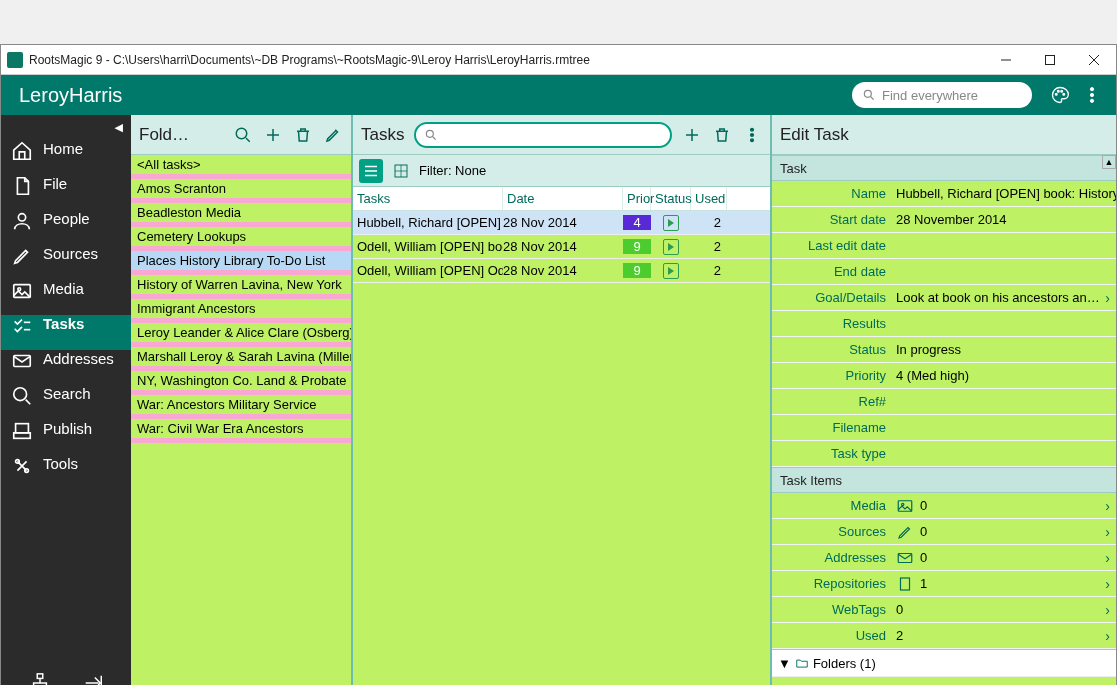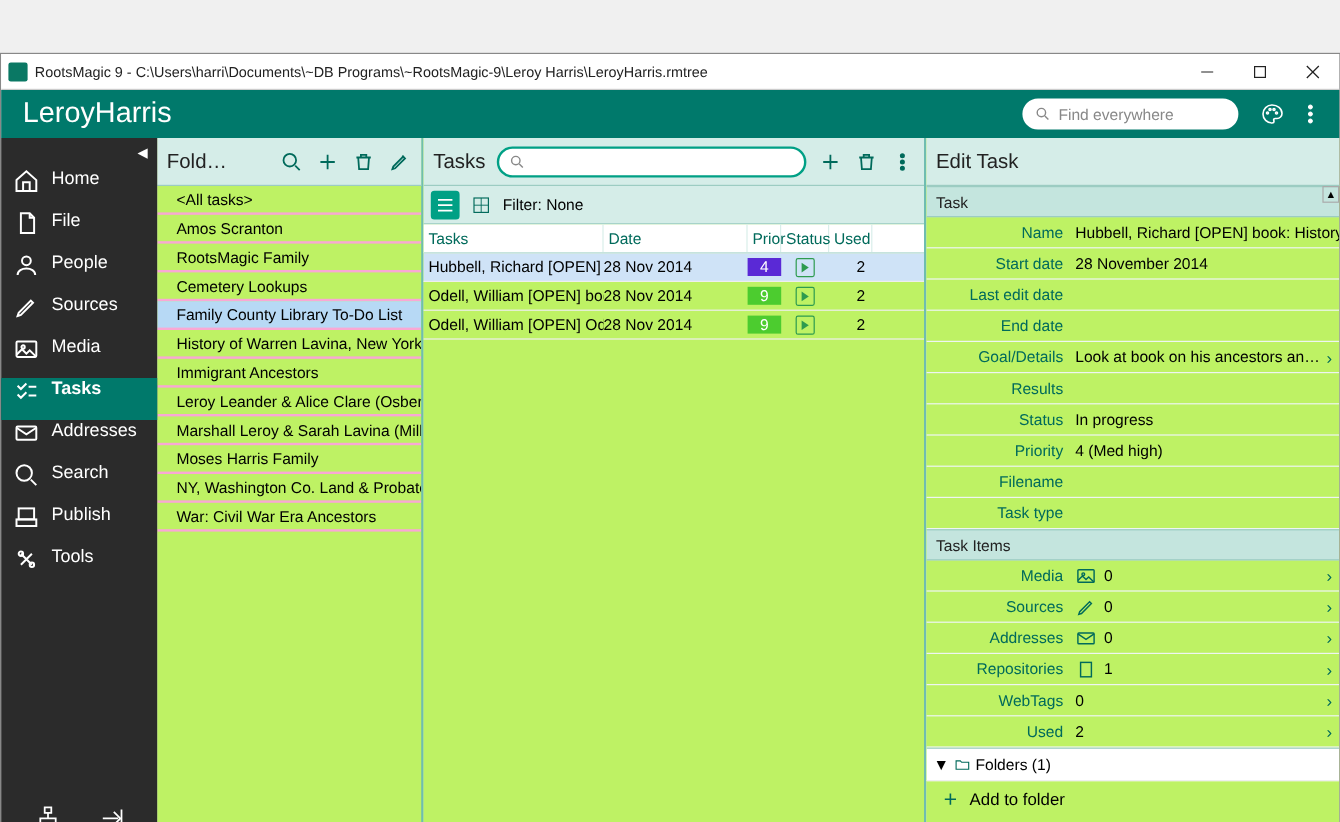--- a/index.html
+++ b/index.html
@@ -7,21 +7,21 @@
 
 .window { width: 1117px; height: 685px; display: flex; flex-direction: column; border: 1px solid #888; background: #fff; margin-top: 44px; }
 
 .titlebar { height: 30px; background: #fff; display: flex; align-items: center; padding: 0 0 0 6px; font-size: 12px; border-bottom: 1px solid #ccc; }
 .titlebar .app-icon { width: 16px; height: 16px; background: #0a7864; margin-right: 6px; border-radius: 2px; }
 .titlebar .title-text { flex: 1; color: #222; }
 .titlebar .wbtn { width: 44px; height: 30px; display: flex; align-items: center; justify-content: center; }
 .titlebar .wbtn svg { width: 12px; height: 12px; }
 
 .topbar { height: 40px; background: #00796b; display: flex; align-items: center; padding: 0 8px; color: #fff; }
-.topbar .db-name { font-size: 24px; flex: 1; padding-left: 10px; }
+.topbar .db-name { font-size: 20px; flex: 1; padding-left: 10px; }
 .search-box { width: 180px; height: 26px; background: #fff; border-radius: 13px; display: flex; align-items: center; padding: 0 10px; color: #888; font-size: 13px; margin-right: 12px; }
 .search-box svg { width: 14px; height: 14px; margin-right: 6px; }
 .topbar .ticon { width: 28px; height: 28px; display: flex; align-items: center; justify-content: center; margin: 0 2px; }
 .topbar .ticon svg { width: 20px; height: 20px; stroke: #fff; }
 
 .main { flex: 1; display: flex; min-height: 0; }
 
 .sidebar { width: 130px; background: #2b2b2b; color: #fff; display: flex; flex-direction: column; padding-top: 4px; position: relative; }
 .sidebar .collapse-arrow { text-align: right; padding: 2px 8px 6px; font-size: 11px; color: #fff; }
 .sidebar .nav-item { display: flex; height: 35px; padding: 0 10px; font-size: 15px; cursor: pointer; }
@@ -37,21 +37,21 @@
 
 .phead { height: 40px; background: #d5ede8; border-bottom: 1px solid #9cccc2; display: flex; align-items: center; padding: 0 8px; gap: 10px; }
 .phead .ptitle { font-size: 17px; color: #222; flex-shrink: 0; }
 .phead .hicon { width: 20px; height: 20px; display: flex; align-items: center; justify-content: center; cursor: pointer; }
 .phead .hicon svg { width: 18px; height: 18px; stroke: #006a5b; fill: none; stroke-width: 2; }
 .phead .spacer { flex: 1; }
 .phead .search-pill { flex: 1; height: 26px; border: 2px solid #00a085; border-radius: 13px; background: #fff; display: flex; align-items: center; padding-left: 8px; }
 .phead .search-pill svg { width: 14px; height: 14px; stroke: #888; }
 
 .folder-list { flex: 1; overflow: hidden; font-size: 13px; }
-.folder-list .frow { height: 24px; display: flex; align-items: center; padding: 0 16px; border-bottom: 2px solid #f9a8d4; white-space: nowrap; overflow: hidden; cursor: pointer; }
+.folder-list .frow { height: 24px; display: flex; align-items: center; padding: 0 6px; border-bottom: 5px solid #f9a8d4; white-space: nowrap; overflow: hidden; cursor: pointer; }
 .folder-list .frow.sel { background: #b7d9f5; }
 
 .filter-row { height: 32px; background: #d5ede8; border-bottom: 1px solid #9cccc2; display: flex; align-items: center; padding: 0 6px; font-size: 13px; gap: 6px; }
 .filter-row .tb-btn { width: 24px; height: 24px; display: flex; align-items: center; justify-content: center; border-radius: 3px; }
 .filter-row .tb-btn.active { background: #00a085; }
 .filter-row .tb-btn svg { width: 18px; height: 18px; stroke: #006a5b; }
 .filter-row .tb-btn.active svg { stroke: #fff; }
 .filter-row .grid-ico svg rect { fill:none; stroke:#006a5b; stroke-width:1.3; }
 
 .task-table { font-size: 13px; }
@@ -255,29 +255,29 @@
           </div>
         <div class="hicon">
             <svg viewBox="0 0 24 24">
               <path d="M4 20l3-1 11-11-2-2L5 17l-1 3zM15 5l2 2"></path>
             </svg>
           </div>
       </div>
       <div class="folder-list" id="folder-list">
           <div class="frow">&lt;All tasks&gt;</div>
           <div class="frow">Amos Scranton</div>
-          <div class="frow">RootsMagic Family</div>
+          <div class="frow">Beadleston Media</div>
           <div class="frow">Cemetery Lookups</div>
-          <div class="frow sel">Family County Library To-Do List</div>
+          <div class="frow sel">Places History Library To-Do List</div>
           <div class="frow">History of Warren Lavina, New York</div>
           <div class="frow">Immigrant Ancestors</div>
           <div class="frow">Leroy Leander &amp; Alice Clare (Osberg) Har</div>
           <div class="frow">Marshall Leroy &amp; Sarah Lavina (Miller) Ha</div>
-          <div class="frow">Moses Harris Family</div>
           <div class="frow">NY, Washington Co. Land &amp; Probate Reco</div>
+          <div class="frow">War: Ancestors Military Service</div>
           <div class="frow">War: Civil War Era Ancestors</div>
         </div>
     </div>
 
     <div class="panel tasks">
       <div class="phead">
         <div class="ptitle">Tasks</div>
         <div class="search-pill">
           <svg viewBox="0 0 24 24" fill="none" stroke-width="2">
               <circle cx="10" cy="10" r="6"></circle>
@@ -405,20 +405,24 @@
           </div>
         <div class="kv">
             <div class="k">Status</div>
             <div class="v">In progress</div>
           </div>
         <div class="kv">
             <div class="k">Priority</div>
             <div class="v">4 (Med high)</div>
           </div>
         <div class="kv">
+            <div class="k">Ref#</div>
+            <div class="v"></div>
+          </div>
+        <div class="kv">
             <div class="k">Filename</div>
             <div class="v"></div>
           </div>
         <div class="kv">
             <div class="k">Task type</div>
           </div>
 
         <div class="section-hdr">Task Items</div>
         <div class="kv">
             <div class="k">Media</div>

